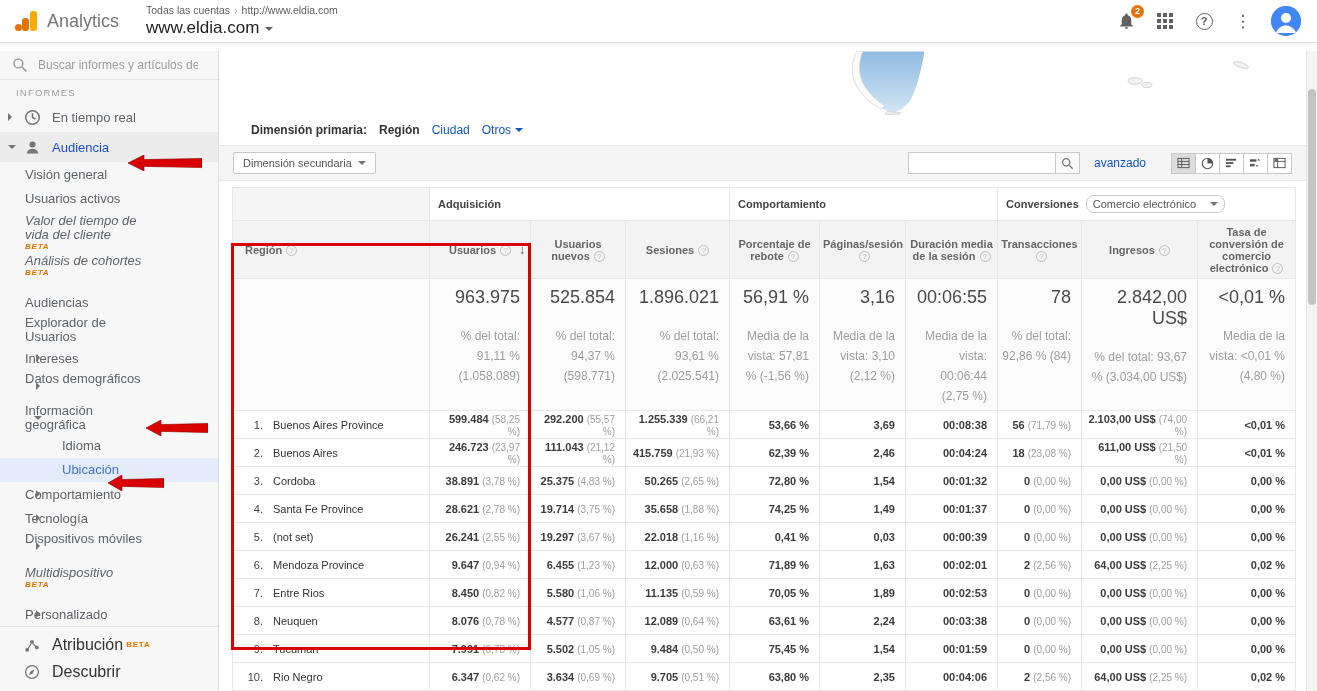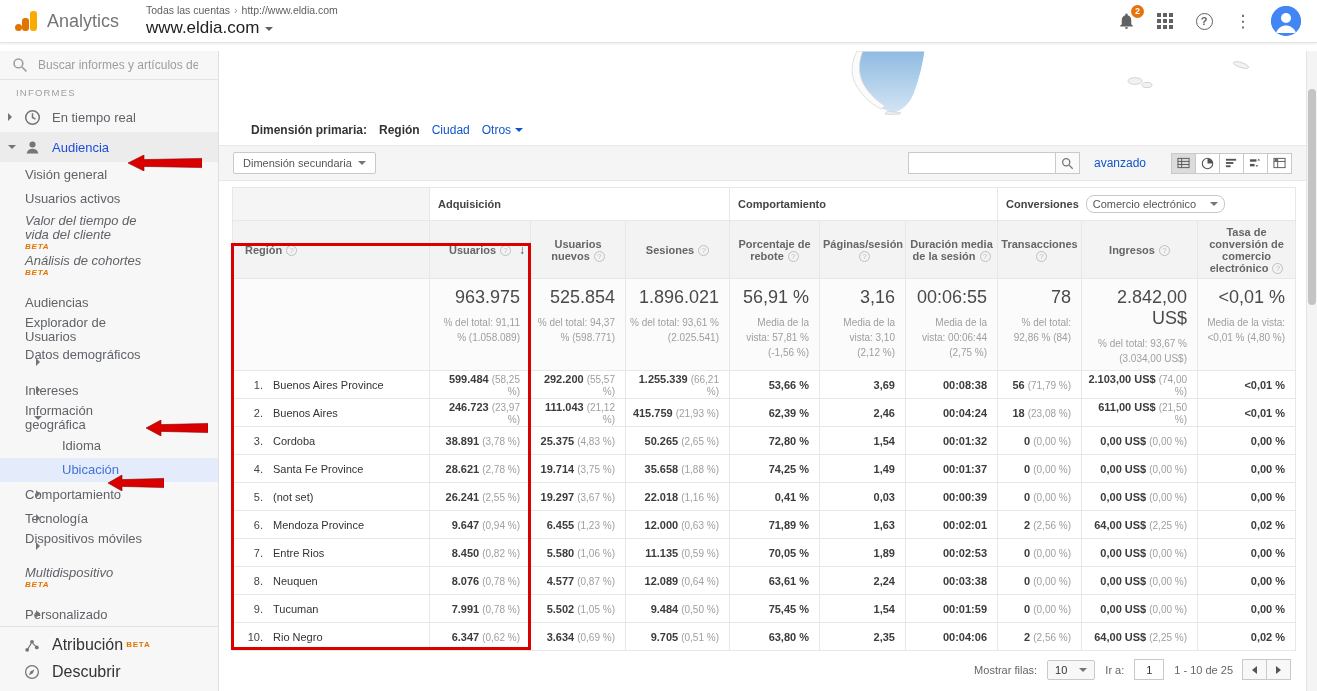--- a/index.html
+++ b/index.html
@@ -98,21 +98,21 @@
   .cols-row th { background:#f3f3f3; height:58px; color:#666; font-weight:bold; font-size:11px; text-align:center;
     vertical-align:middle; padding:4px 3px; position:relative; }
   .cols-row th.h-region { text-align:left; padding-left:12px; }
   .help-icon { display:inline-block; width:11px; height:11px; border:1px solid #bfbfbf; border-radius:50%; color:#bfbfbf;
     font-size:8px; line-height:10px; text-align:center; margin-left:4px; vertical-align:1px; font-weight:normal; }
   .help-icon::after { content:"?"; }
   .sort-icon { position:absolute; right:5px; top:50%; margin-top:-7px; color:#444; font-size:12px; font-weight:normal; }
   .sort-icon::after { content:"\2193"; }
   .totals-row td { background:#fbfbfb; height:68px; vertical-align:top; padding:8px 10px 4px 4px; text-align:right; }
   .t-big { font-size:18px; color:#4a4a4a; }
-  .t-sub { font-size:10px; color:#9e9e9e; line-height:15px; margin-top:7px; }
+  .t-sub { font-size:12px; color:#9e9e9e; line-height:20px; margin-top:18px; }
   .report-table tbody td { height:28px; padding:0 10px 0 4px; text-align:right; background:#fff; }
   .report-table tbody td.c-region { text-align:left; padding-left:6px; }
   .rank { display:inline-block; width:24px; text-align:right; margin-right:10px; color:#444; }
   .rname { color:#333; cursor:pointer; }
   .val { font-weight:bold; color:#3c3c3c; }
   .pct { color:#9e9e9e; font-size:10px; margin-left:3px; }
 
   
   .pager { width:1076px; margin-top:8px; display:flex; justify-content:flex-end; align-items:center; gap:10px;
     font-size:11px; color:#666; padding-right:4px; }
@@ -238,27 +238,27 @@
       <span class="beta">BETA</span>
     </div>
     <div class="s1 beta2">
       <span class="lbl">Análisis de cohortes</span>
       <span class="beta">BETA</span>
     </div>
     <div class="s1"><span class="lbl">Audiencias</span></div>
     <div class="s1 two">
         <span class="lbl">Explorador de Usuarios</span>
       </div>
+    <div class="s1">
+      <span class="chev-r tri-r"></span>
+      <span class="lbl">Intereses</span>
+    </div>
     <div class="s1 two">
       <span class="chev-r tri-r"></span>
       <span class="lbl">Datos demográficos</span>
-    </div>
-    <div class="s1">
-      <span class="chev-r tri-r"></span>
-      <span class="lbl">Intereses</span>
     </div>
     <div class="s1 two">
       <span class="chev-d tri-dn"></span>
       <span class="lbl">Información geográfica</span>
     </div>
     <div class="s2"><span>Idioma</span></div>
     <div class="s2 selected"><span>Ubicación</span></div>
     <div class="s1">
       <span class="chev-r tri-r"></span>
       <span class="lbl">Comportamiento</span>

